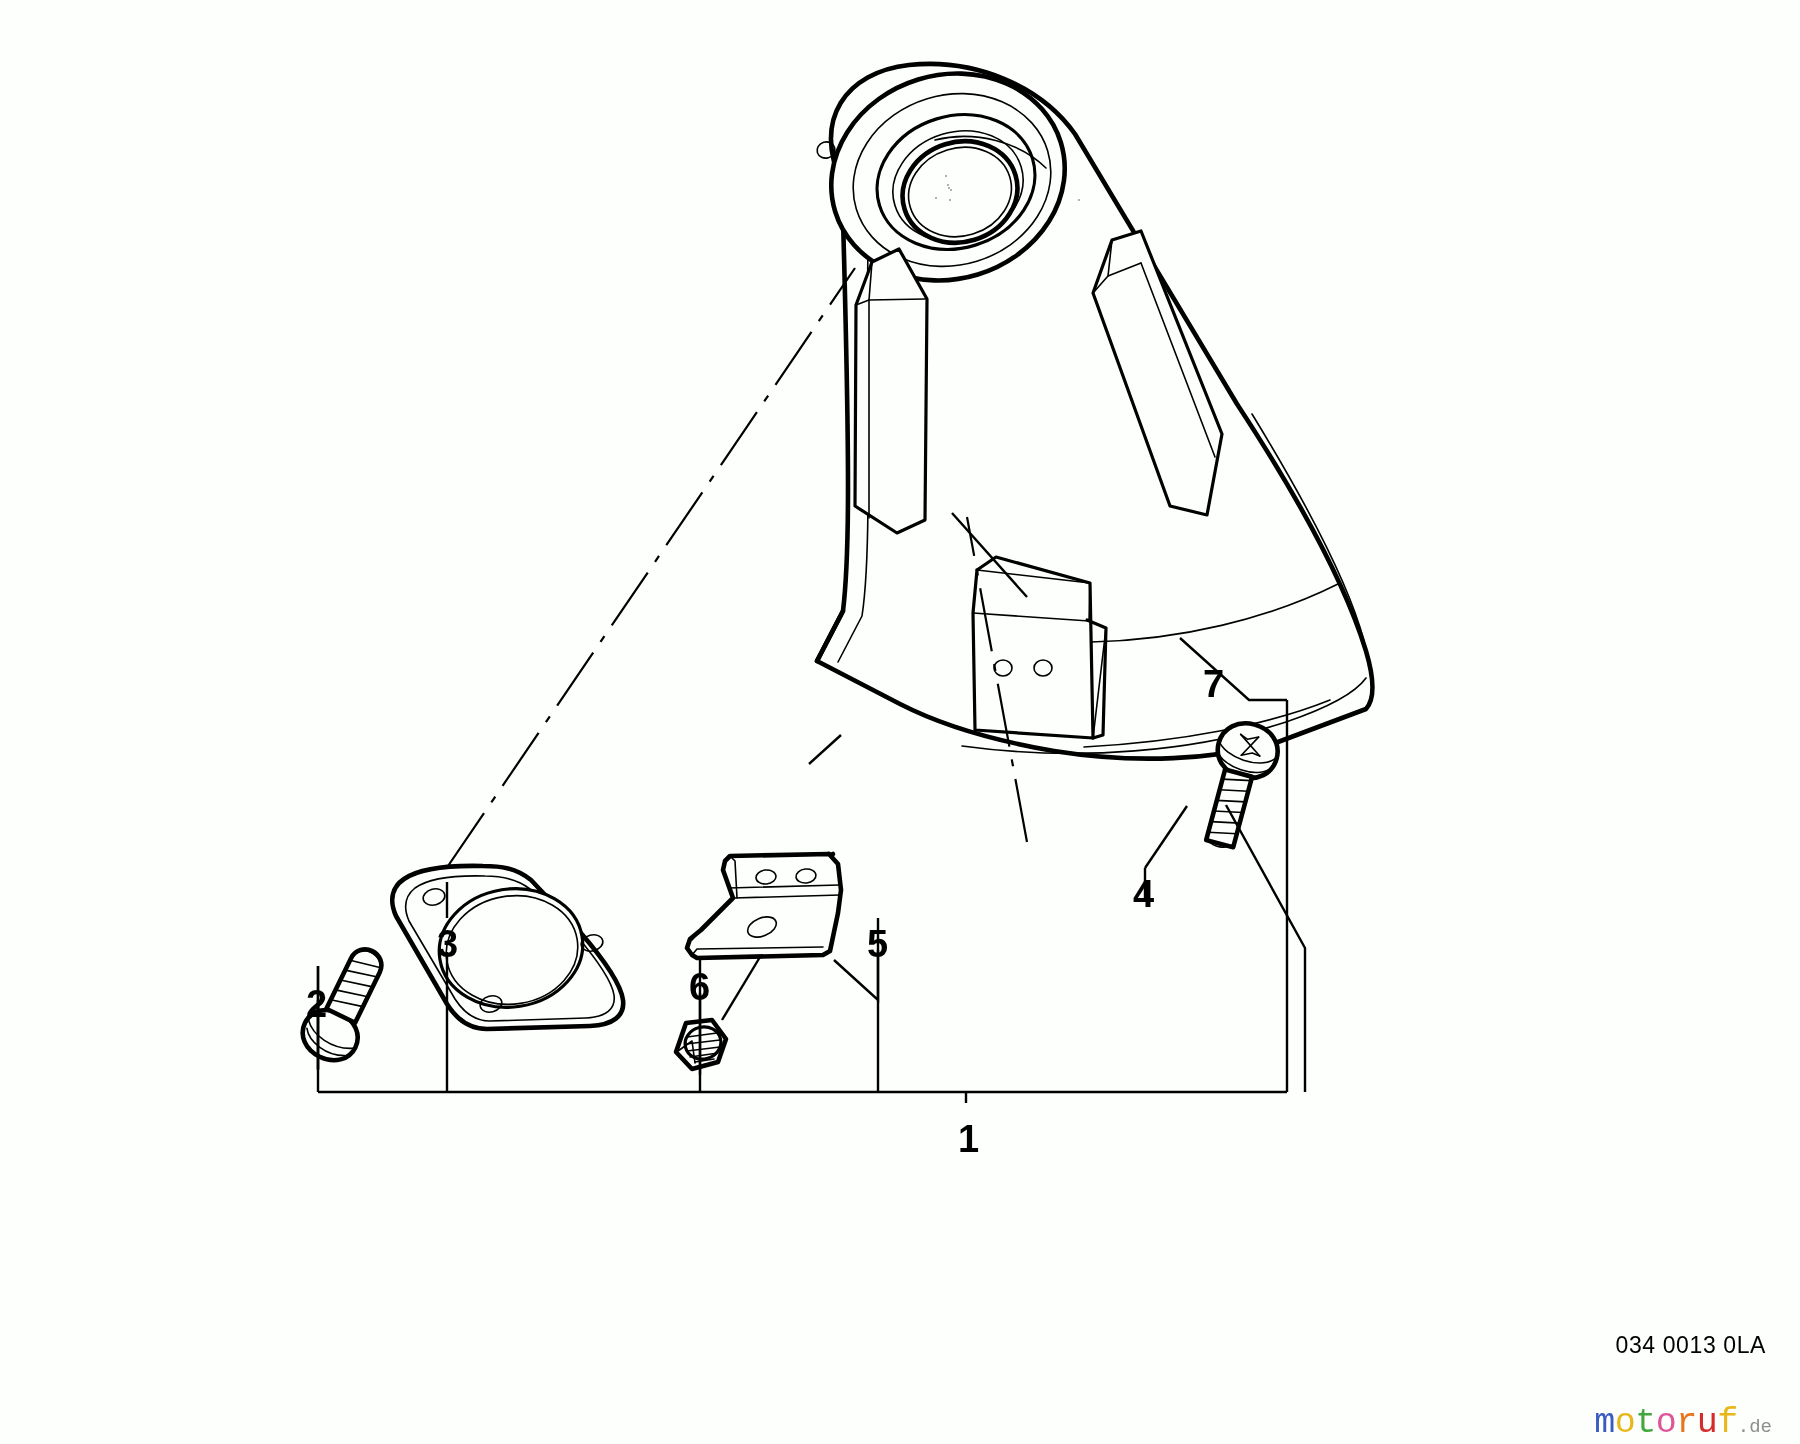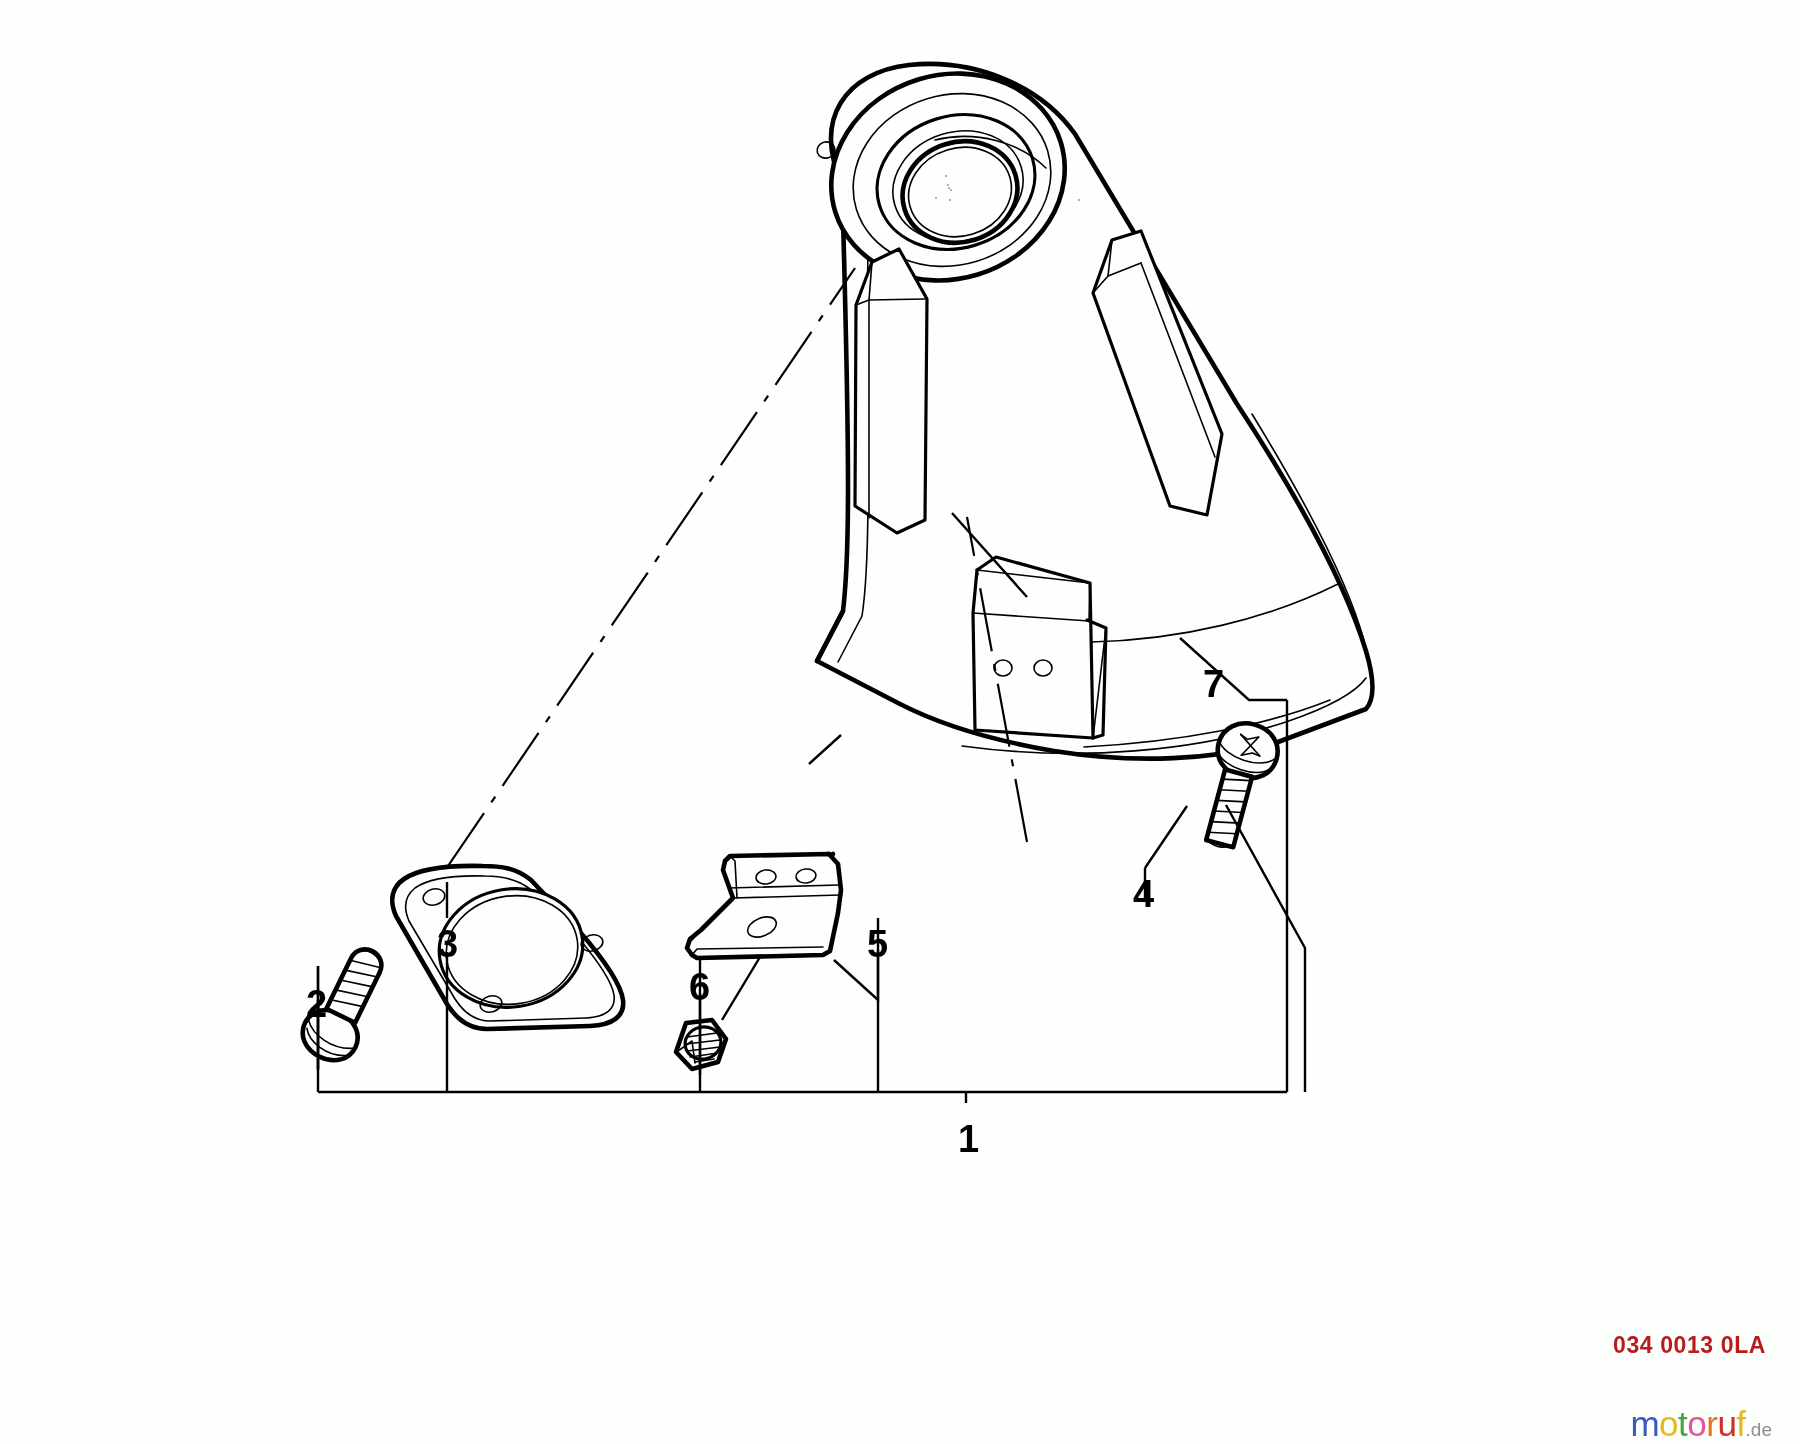--- a/index.html
+++ b/index.html
@@ -38,30 +38,30 @@
     line-height: 1;
     white-space: nowrap;
     user-select: none;
   }
   #part-number {
     position: absolute;
     right: 34px;
     top: 1332px;
     font-family: "Liberation Sans", sans-serif;
     font-size: 23px;
-    font-weight: 700;
+    font-weight: 400;
     letter-spacing: 0.6px;
-    color: #b91c1c;
+    color: #000000;
     white-space: nowrap;
   }
   #brand-logo {
     position: absolute;
     right: 28px;
     top: 1406px;
-    font-family: Liberation Sans, sans-serif;
+    font-family: Liberation Mono, monospace;
     font-size: 35px;
     line-height: 1;
     white-space: nowrap;
     letter-spacing: -0.5px;
     text-align: center;
   }
   #brand-logo .l1 { color: #3b5bbf; }
   #brand-logo .l2 { color: #e8b71a; }
   #brand-logo .l3 { color: #44a63e; }
   #brand-logo .l4 { color: #e0559a; }

